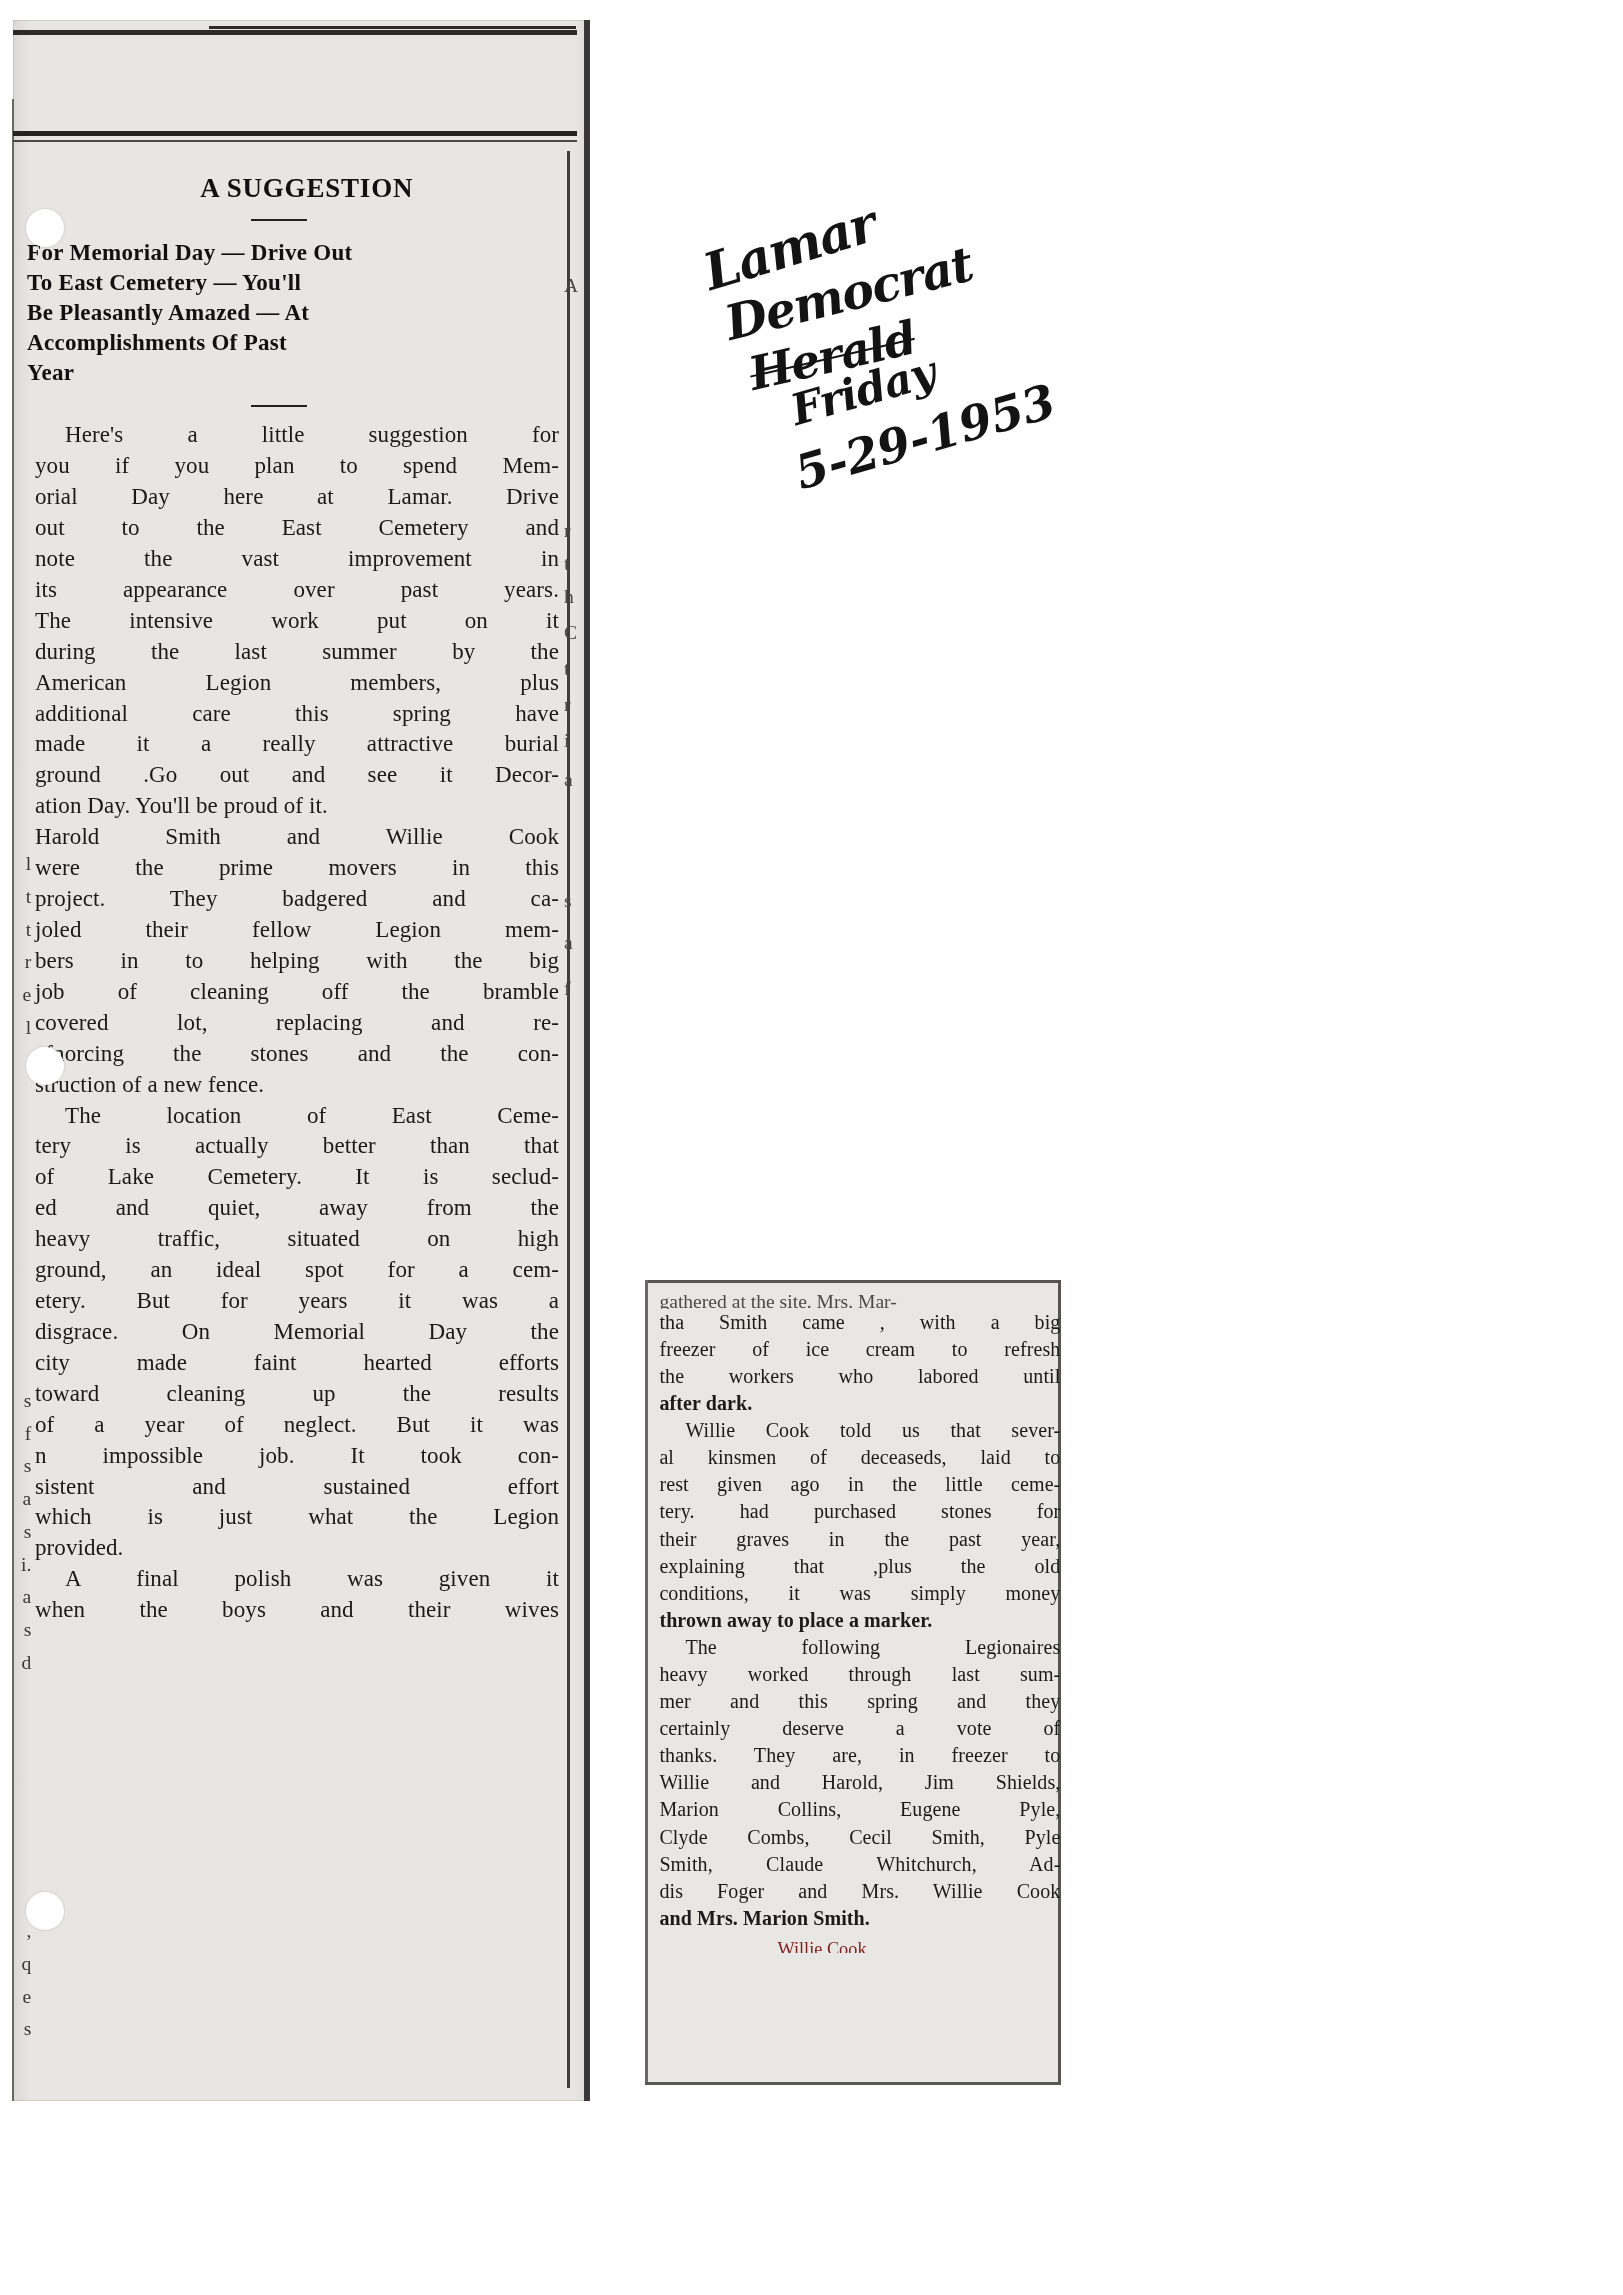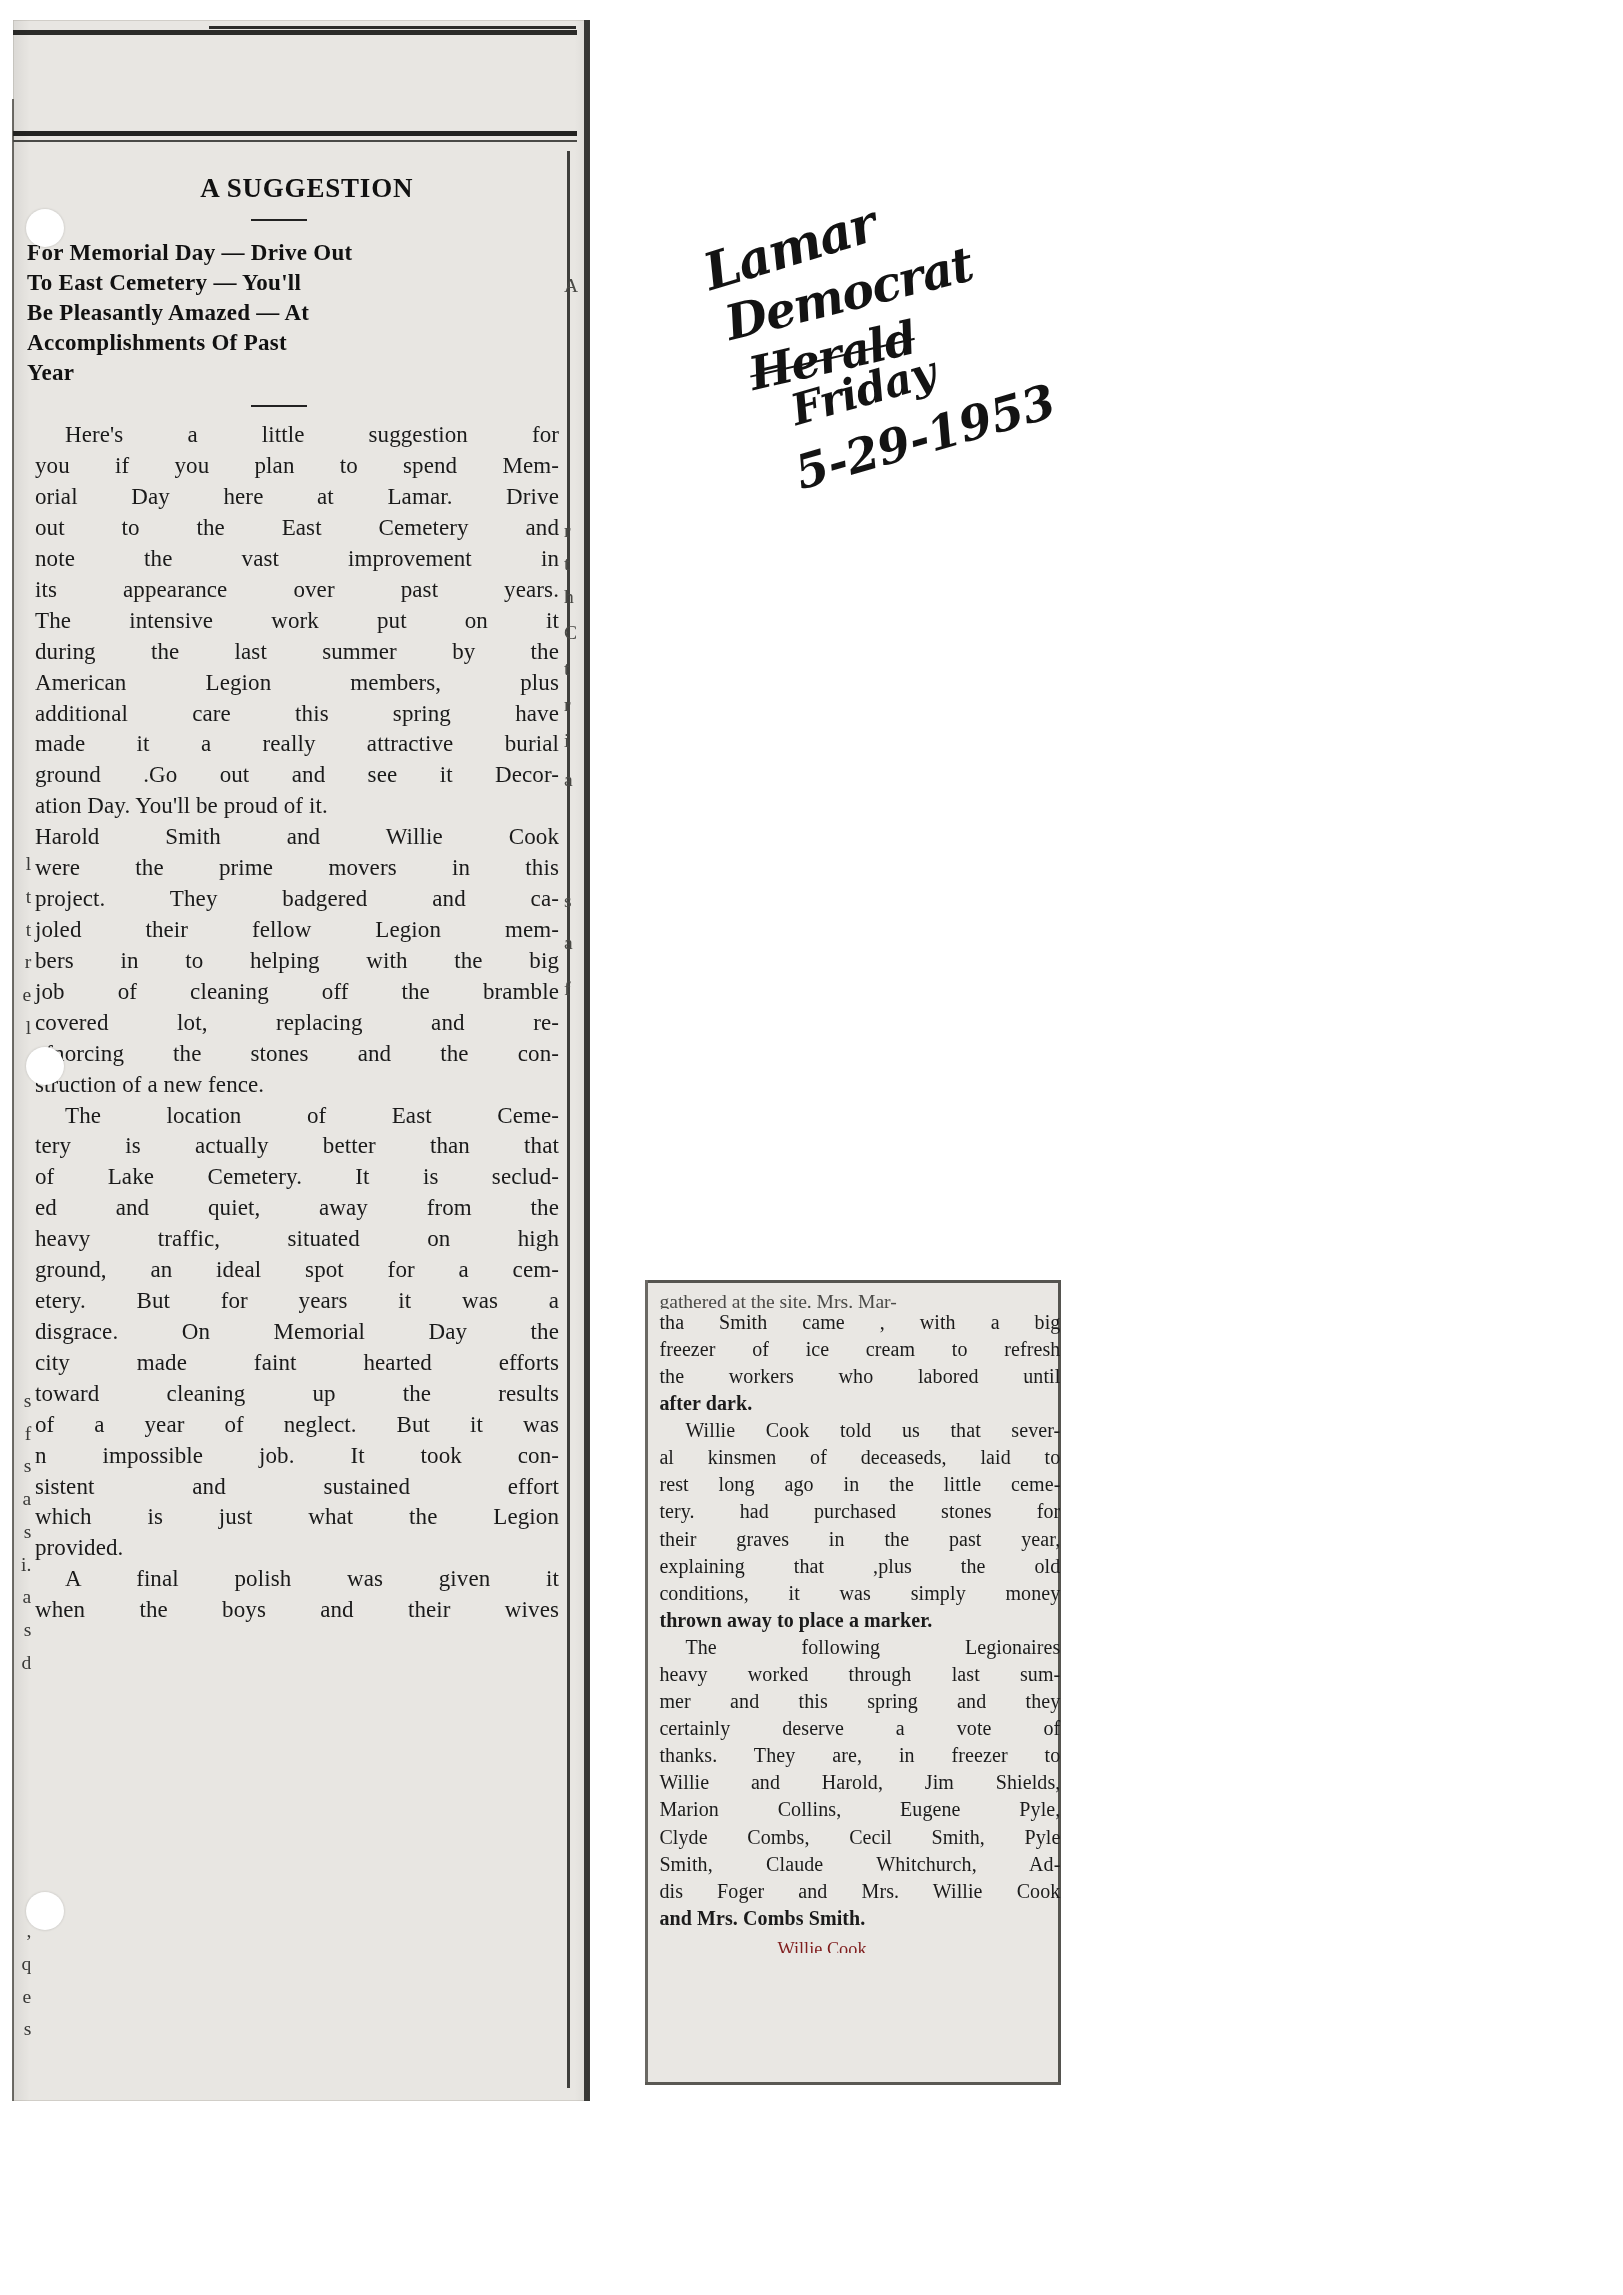--- a/index.html
+++ b/index.html
@@ -439,40 +439,40 @@
     <p class="sc-p">
       <span class="line">tha Smith came , with  a big</span>
       <span class="line">freezer of ice cream to refresh</span>
       <span class="line">the workers who labored until</span>
       <span class="line last">after dark.</span>
     </p>
 
     <p class="sc-p indent">
       <span class="line">Willie Cook told us that sever-</span>
       <span class="line">al kinsmen of deceaseds, laid to</span>
-      <span class="line">rest long ago in the little ceme-</span>
+      <span class="line">rest given ago in the little ceme-</span>
       <span class="line">tery. had purchased stones for</span>
       <span class="line">their graves in the past year,</span>
       <span class="line">explaining that ,plus the old</span>
       <span class="line">conditions, it was simply money</span>
       <span class="line last">thrown away to place a marker.</span>
     </p>
 
     <p class="sc-p indent">
       <span class="line">The following  Legionaires</span>
       <span class="line">heavy worked through last sum-</span>
       <span class="line">mer and this spring and they</span>
       <span class="line">certainly deserve  a  vote  of</span>
       <span class="line">thanks. They are, in freezer to</span>
       <span class="line">Willie and Harold, Jim Shields,</span>
       <span class="line">Marion Collins, Eugene Pyle,</span>
       <span class="line">Clyde Combs, Cecil Smith, Pyle</span>
       <span class="line">Smith, Claude Whitchurch, Ad-</span>
       <span class="line">dis Foger and Mrs. Willie Cook</span>
-      <span class="line last">and Mrs. Combs Smith.</span>
+      <span class="line last">and Mrs. Marion Smith.</span>
     </p>
 
     <div class="sc-bottomcut">Willie Cook</div>
   </div>
 </div>
 
 <div class="punch" id="punch-1"></div>
 <div class="punch" id="punch-2"></div>
 <div class="punch" id="punch-3"></div>
 

